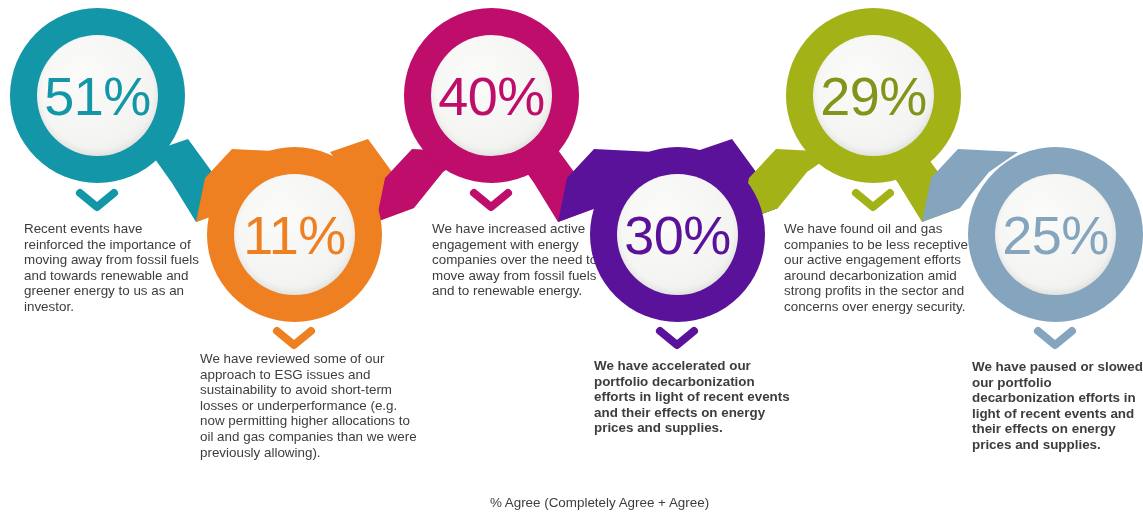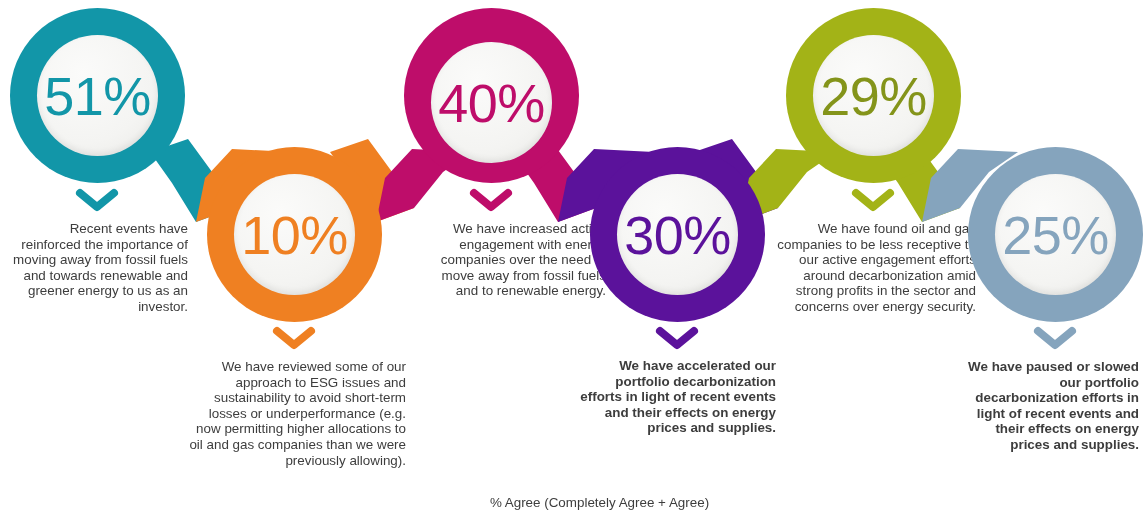--- a/index.html
+++ b/index.html
@@ -50,25 +50,26 @@
     line-height: 1;
     font-family: "Liberation Sans", sans-serif;
   }
   .chev {
     position: absolute;
     width: 44px;
     height: 24px;
   }
   .caption {
     position: absolute;
-    text-align: right;
+    text-align: left;
     font-size: 13.4px;
     line-height: 15.6px;
     color: #3d3d3d;
     font-family: "Liberation Sans", sans-serif;
+    margin-left: 16px;
   }
   #footer-note {
     position: absolute;
     left: 0;
     top: 495px;
     width: 1143px;
     text-align: center;
     font-size: 13.4px;
     color: #3d3d3d;
     font-family: "Liberation Sans", sans-serif;
@@ -105,31 +106,31 @@
     </div>
   </div>
   <svg class="chev" style="left:75px; top:188px;" viewBox="0 0 44 24" xmlns="http://www.w3.org/2000/svg">
     <polyline points="5,5 22,19 39,5" fill="none" stroke="#1296a8" stroke-width="8" stroke-linecap="round" stroke-linejoin="round"></polyline>
   </svg>
   <div class="caption" style="left:8px; top:221px; width:180px;">Recent events have reinforced the importance of moving away from fossil fuels and towards renewable and greener energy to us as an investor.</div>
 
   <div class="node" style="left:207px; top:147px;">
     <div class="ring" style="left:0; top:0; width:175px; height:175px; background:#ef8022;"></div>
     <div class="ring-inner" style="left:27px; top:27px; width:121px; height:121px;">
-      <span class="pct" style="color:#ef8022;">10%</span>
+      <span class="pct" style="color:#ef8022;">11%</span>
     </div>
   </div>
   <svg class="chev" style="left:272px; top:326px;" viewBox="0 0 44 24" xmlns="http://www.w3.org/2000/svg">
     <polyline points="5,5 22,19 39,5" fill="none" stroke="#ef8022" stroke-width="8" stroke-linecap="round" stroke-linejoin="round"></polyline>
   </svg>
-  <div class="caption" style="left:184px; top:359px; width:222px;">We have reviewed some of our approach to ESG issues and sustainability to avoid short-term losses or underperformance (e.g. now permitting higher allocations to oil and gas companies than we were previously allowing).</div>
+  <div class="caption" style="left:184px; top:351px; width:222px;">We have reviewed some of our approach to ESG issues and sustainability to avoid short-term losses or underperformance (e.g. now permitting higher allocations to oil and gas companies than we were previously allowing).</div>
 
   <div class="node" style="left:404px; top:8px;">
     <div class="ring" style="left:0; top:0; width:175px; height:175px; background:#be0d6a;"></div>
-    <div class="ring-inner" style="left:27px; top:34px; width:121px; height:121px;">
+    <div class="ring-inner" style="left:27px; top:27px; width:121px; height:121px;">
       <span class="pct" style="color:#be0d6a;">40%</span>
     </div>
   </div>
   <svg class="chev" style="left:469px; top:188px;" viewBox="0 0 44 24" xmlns="http://www.w3.org/2000/svg">
     <polyline points="5,5 22,19 39,5" fill="none" stroke="#be0d6a" stroke-width="8" stroke-linecap="round" stroke-linejoin="round"></polyline>
   </svg>
   <div class="caption" style="left:416px; top:221px; width:190px;">We have increased active engagement with energy companies over the need to move away from fossil fuels and to renewable energy.</div>
 
   <div class="node" style="left:590px; top:147px;">
     <div class="ring" style="left:0; top:0; width:175px; height:175px; background:#5b129b;"></div>

